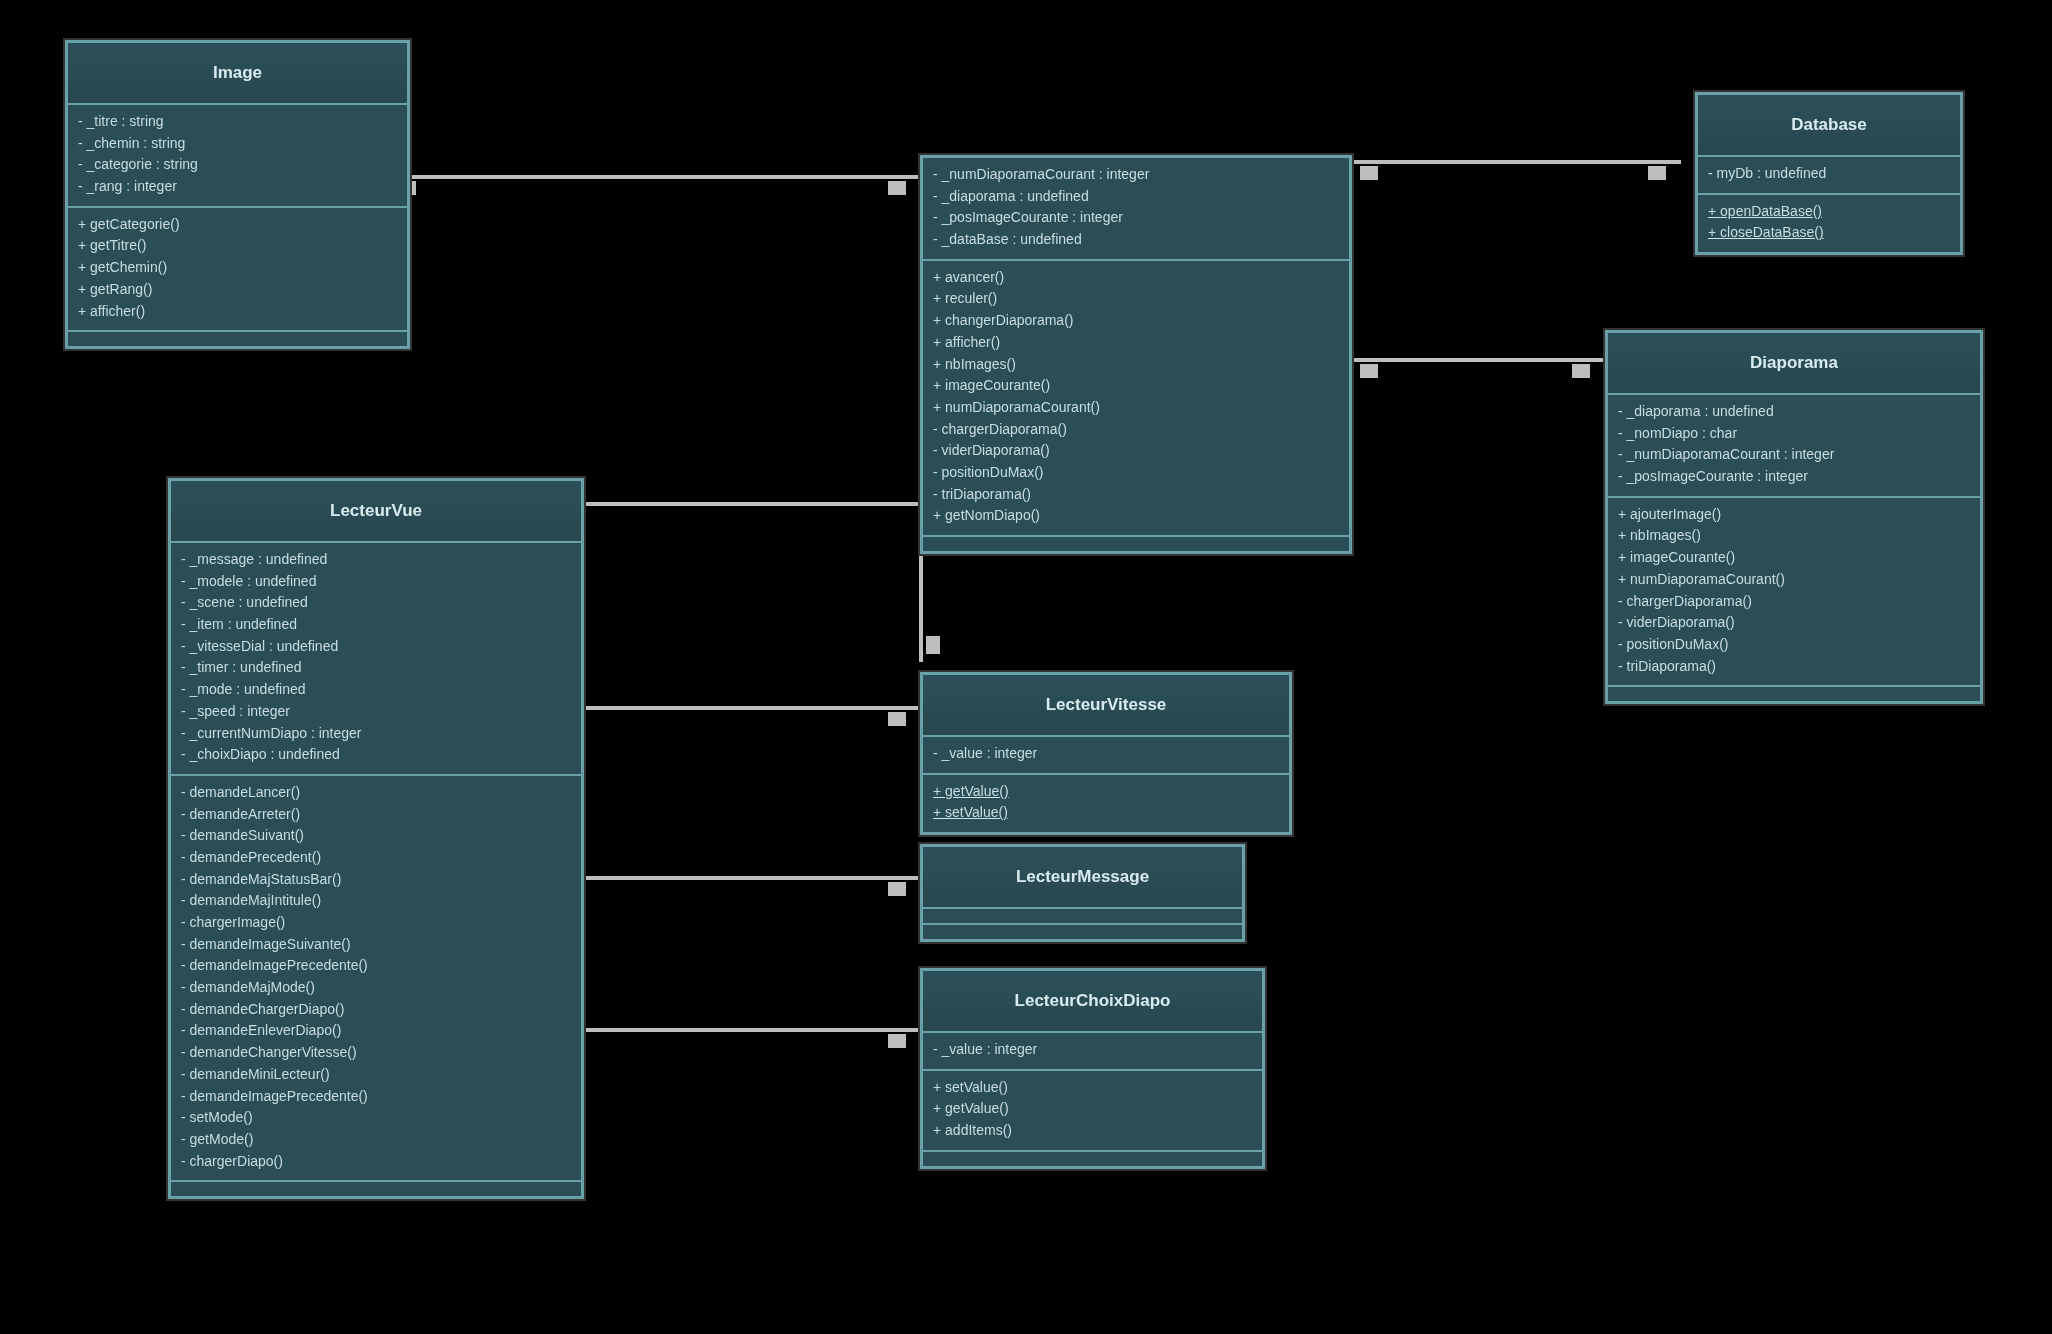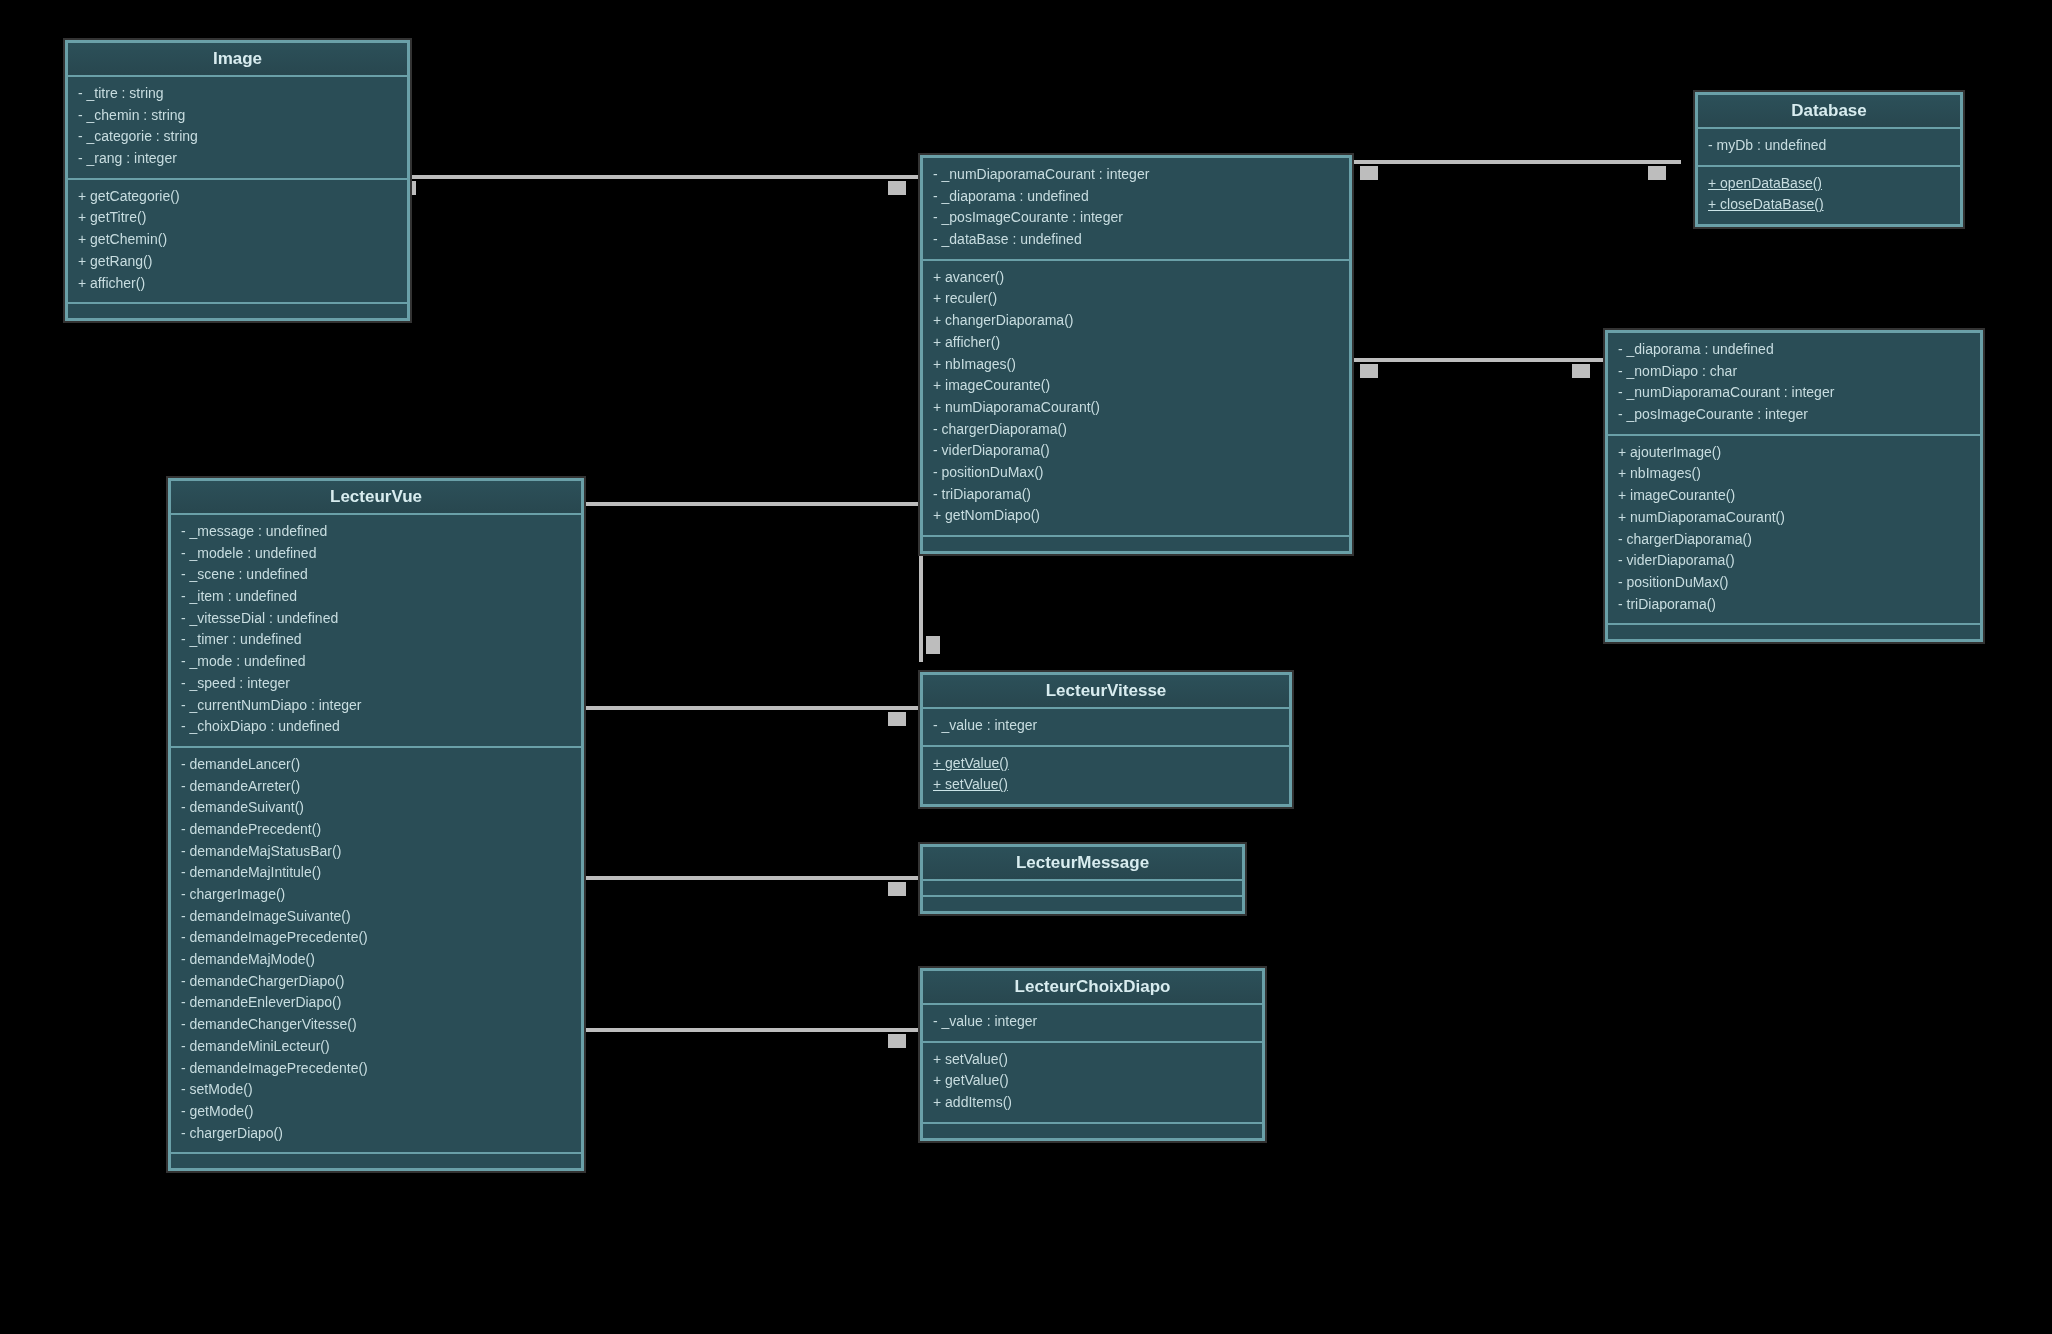--- a/index.html
+++ b/index.html
@@ -17,21 +17,21 @@
   .class-box {
     position: absolute;
     background: #2a4d56;
     border: 3px solid #6aa0a8;
     outline: 2px solid #333;
   }
   .class-title {
     text-align: center;
     font-weight: bold;
     font-size: 17px;
-    padding: 6px 8px;
+    padding: 20px 8px;
     border-bottom: 2px solid #6aa0a8;
     background: linear-gradient(#2c5059, #28474f);
     color: #d8ecef;
   }
   .section {
     padding: 6px 20px 8px 10px;
     border-bottom: 2px solid #6aa0a8;
   }
   .section:last-of-type { border-bottom: none; text-decoration: underline; }
   .section.empty { min-height: 14px; }
@@ -126,20 +126,21 @@
     <div class="row">- chargerDiaporama()</div>
     <div class="row">- viderDiaporama()</div>
     <div class="row">- positionDuMax()</div>
     <div class="row">- triDiaporama()</div>
     <div class="row">+ getNomDiapo()</div>
   </div>
   <div class="section empty"></div>
 </div>
 
 <div class="class-box" style="left:1605px; top:330px; width:378px;">
+  <div class="class-title">Diaporama</div>
   <div class="section">
     <div class="row">- _diaporama : undefined</div>
     <div class="row">- _nomDiapo : char</div>
     <div class="row">- _numDiaporamaCourant : integer</div>
     <div class="row">- _posImageCourante : integer</div>
   </div>
   <div class="section">
     <div class="row">+ ajouterImage()</div>
     <div class="row">+ nbImages()</div>
     <div class="row">+ imageCourante()</div>

